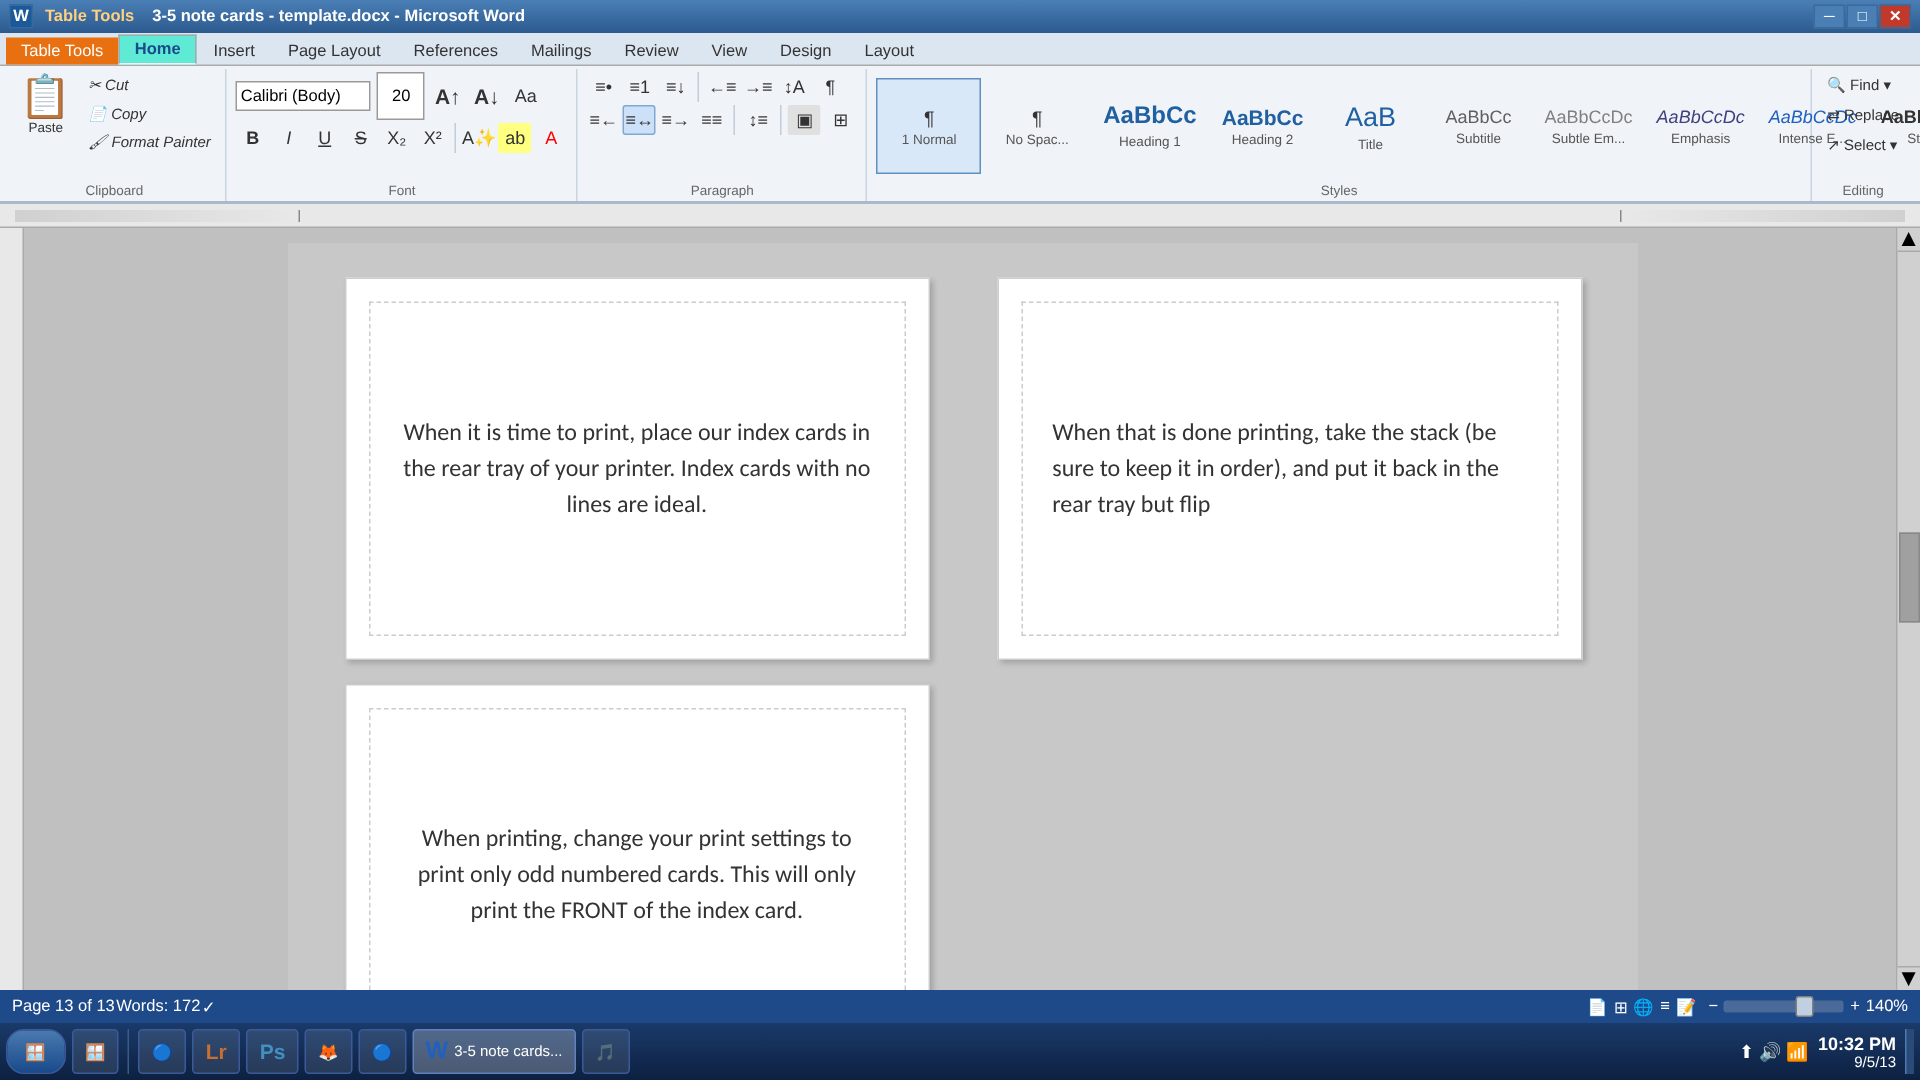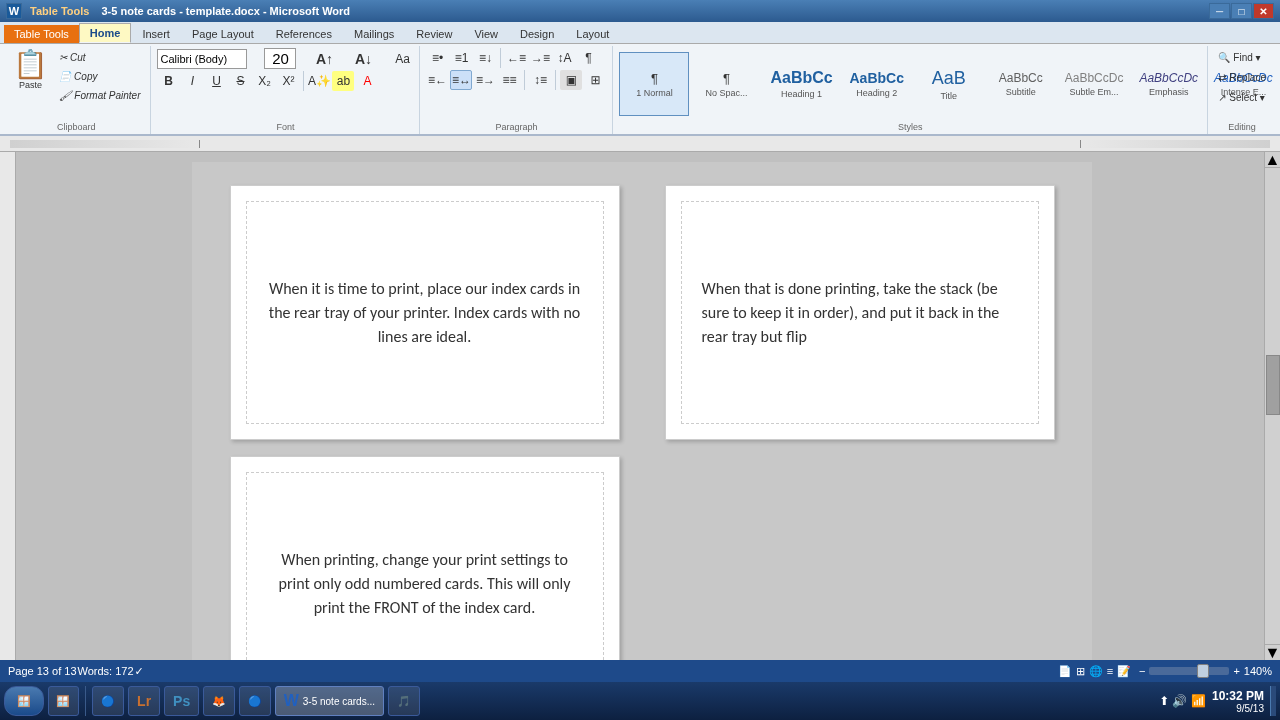--- a/index.html
+++ b/index.html
@@ -38,21 +38,21 @@
       cursor: pointer;
       border: 1px solid transparent;
       border-bottom: none;
       height: 20px;
       display: flex;
       align-items: center;
       color: #333;
       background: transparent;
     }
     .ribbon-tab.active {
-      background: #fef9c3;
+      background: #5eead4;
       border-color: #aaa;
       border-bottom: 1px solid #f0f4f8;
       font-weight: bold;
       color: #1a4a8a;
     }
     .ribbon-tab-orange {
       background: #e87010;
       color: white;
       padding: 1px 10px;
       font-size: 11px;
@@ -117,21 +117,21 @@
       font-size: 10px;
       color: #333;
       min-height: 18px;
     }
 
     
     .font-name-box {
       width: 90px; height: 20px; border: 1px solid #999; font-size: 11px; padding: 0 2px;
     }
     .font-size-box {
-      width: 32px; height: 21px; border: 1px solid #999; font-size: 15px; padding: 0 2px; text-align: center;
+      width: 32px; height: 32px; border: 1px solid #999; font-size: 11px; padding: 0 2px; text-align: center;
     }
 
     
     .styles-area {
       display: flex;
       align-items: center;
       gap: 2px;
       flex: 1;
       overflow: hidden;
     }
@@ -368,21 +368,21 @@
         <div class="rb-btn-small">✂ Cut</div>
         <div class="rb-btn-small">📄 Copy</div>
         <div class="rb-btn-small">🖌 Format Painter</div>
       </div>
     </div>
     <div class="ribbon-group-label">Clipboard</div>
   </div>
 
   <div class="ribbon-group" style="min-width:200px;">
     <div style="display:flex;flex-direction:column;gap:2px;width:100%;">
-      <div style="display:flex;gap:17px;align-items:center;">
+      <div style="display:flex;gap:4px;align-items:center;">
         <input class="font-name-box" value="Calibri (Body)" style="font-size: 11px;">
         <input class="font-size-box" value="20" style="">
         <div class="fmt-btn" style="font-size:14px;font-weight:bold;">A↑</div>
         <div class="fmt-btn" style="font-size:14px;font-weight:bold;">A↓</div>
         <div class="fmt-btn">Aa</div>
       </div>
       <div style="display:flex;gap:2px;align-items:center;">
         <div class="fmt-btn" style="font-weight:bold;">B</div>
         <div class="fmt-btn" style="font-style:italic;">I</div>
         <div class="fmt-btn" style="text-decoration:underline;">U</div>

